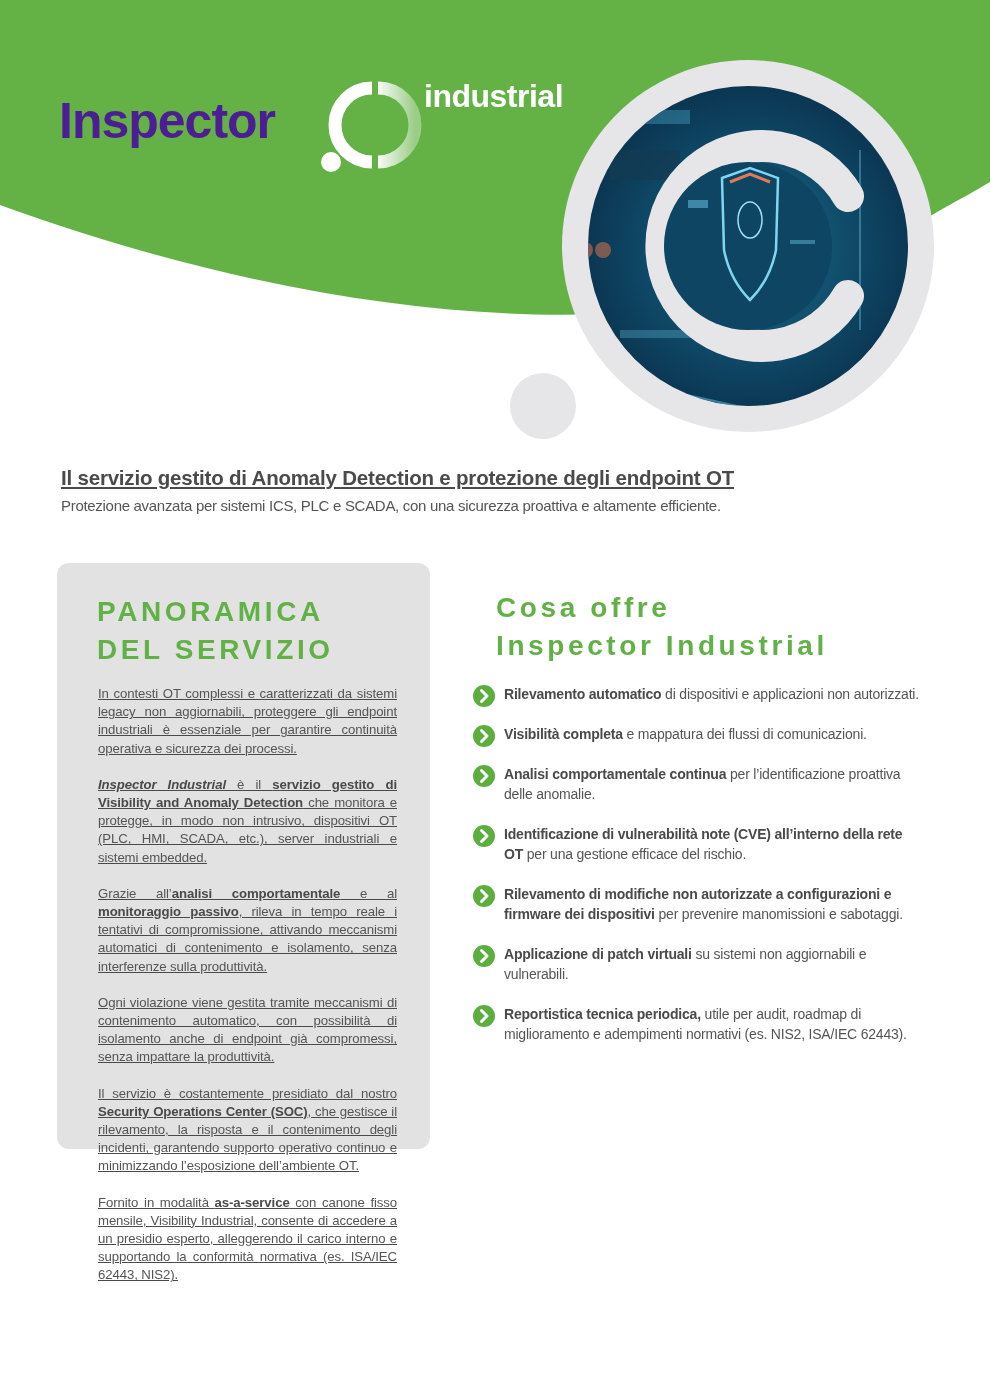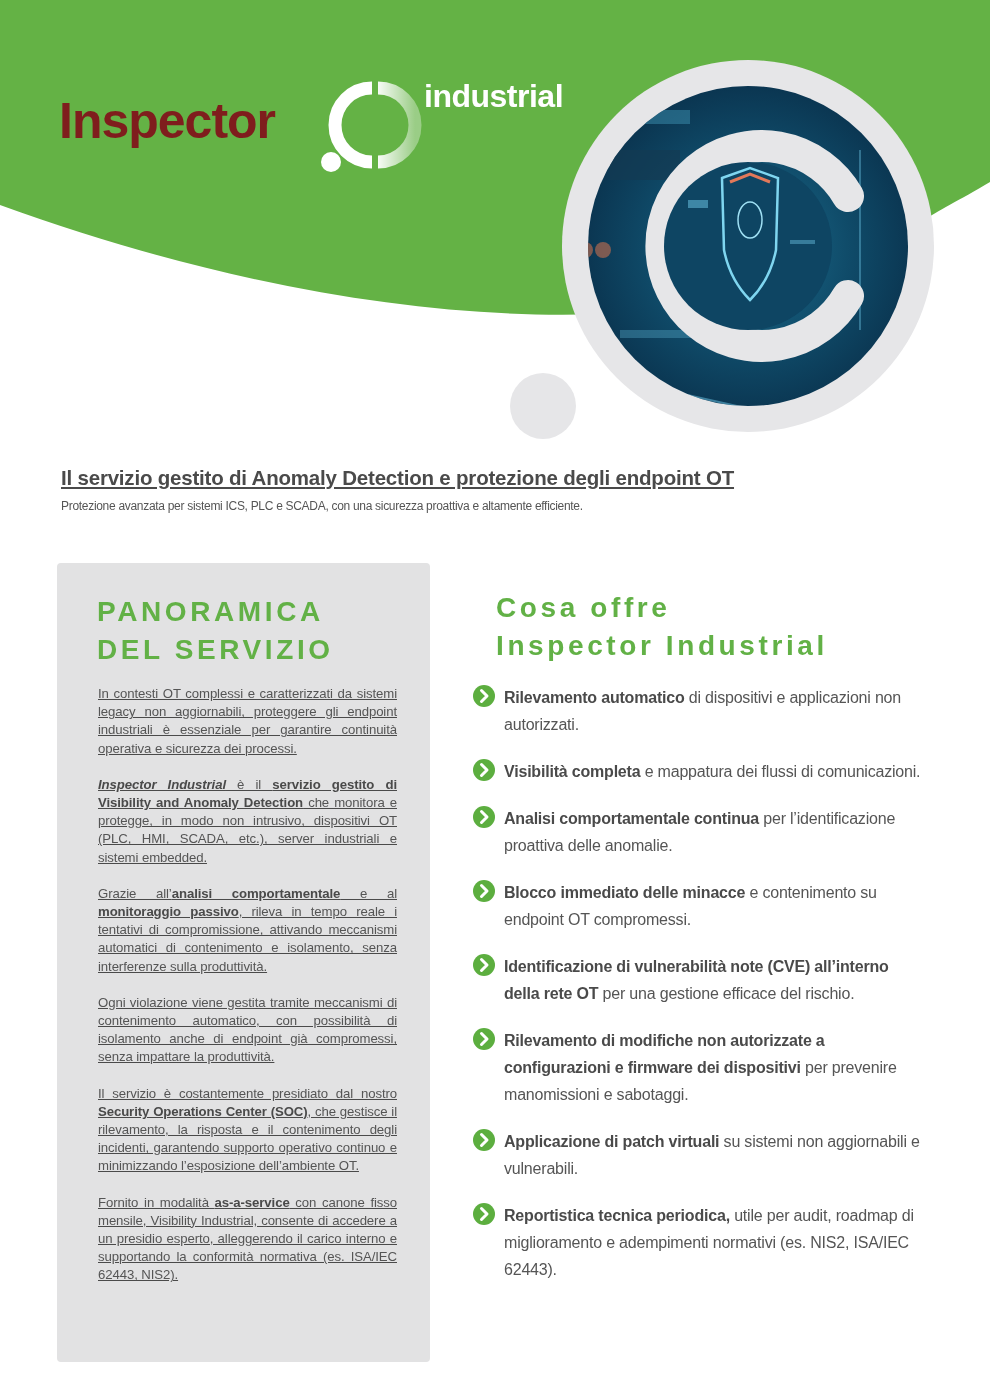--- a/index.html
+++ b/index.html
@@ -4,36 +4,36 @@
 <style>
   * { box-sizing: border-box; margin: 0; padding: 0; }
   html, body { width: 990px; height: 1400px; background: #ffffff; overflow: hidden; }
   body { position: relative; font-family: "Liberation Sans", sans-serif; color: #4a4a4a; }
 
   .hero { position: absolute; left: 0; top: 0; width: 990px; height: 460px; }
   .hero svg { position: absolute; left: 0; top: 0; }
 
   .logo-word {
     position: absolute; left: 59px; top: 92px;
-    color: #7f1d1d; font-weight: bold; font-size: 50px; letter-spacing: -1px;
+    color: #4c1d95; font-weight: bold; font-size: 50px; letter-spacing: -1px;
     font-family: "Liberation Sans", sans-serif;
   }
   .logo-sub {
     position: absolute; left: 424px; top: 78px;
     color: #ffffff; font-weight: bold; font-size: 32px; letter-spacing: -0.5px;
     font-family: Liberation Sans, sans-serif;
   }
 
   .intro { position: absolute; left: 61px; top: 464px; width: 800px; }
   .intro-title { font-size: 20.5px; font-weight: bold; color: #4a4a4a; line-height: 28px; letter-spacing: -0.2px; text-decoration: underline; }
-  .intro-sub { font-size: 12px; color: #555555; line-height: 28px; letter-spacing: -0.3px; }
+  .intro-sub { font-size: 15px; color: #555555; line-height: 28px; letter-spacing: -0.3px; }
 
   .panel {
-    position: absolute; left: 57px; top: 563px; width: 373px; height: 799px;
-    background: #e2e2e3; border-radius: 4px;
+    position: absolute; left: 57px; top: 563px; width: 373px; height: 586px;
+    background: #e2e2e3; border-radius: 12px;
   }
   .panel-title {
     position: absolute; left: 40px; top: 30px;
     color: #62b146; font-weight: bold; font-size: 28px; letter-spacing: 3.6px; line-height: 38px;
   }
   .panel-body { position: absolute; left: 41px; top: 122px; width: 299px; text-decoration: underline; }
   .panel-body p {
     font-size: 13.2px; line-height: 18.2px; color: #555555; text-align: justify;
     margin-bottom: 18px; letter-spacing: -0.1px;
   }
@@ -44,21 +44,21 @@
     position: absolute; left: 473px; top: 589px;
     color: #62b146; font-weight: bold; font-size: 28px; letter-spacing: 3.6px; line-height: 38px; margin-left: 23px;
   }
   .offer-list { position: absolute; left: 473px; top: 684px; width: 450px; list-style: none; }
   .offer-item { position: relative; padding-left: 31px; margin-bottom: 20px; }
   .offer-item .chev {
     position: absolute; left: 0; top: 1px; width: 22px; height: 22px; border-radius: 50%;
     background: #5cae3f;
   }
   .offer-item .chev svg { position: absolute; left: 0; top: 0; }
-  .offer-text { font-size: 16px; line-height: 27px; color: #555555; letter-spacing: -0.2px; }
+  .offer-text { font-size: 14px; line-height: 20px; color: #555555; letter-spacing: -0.2px; }
   .offer-text b { color: #4a4a4a; }
 </style>
 </head>
 <body>
 
 <div class="hero">
   <svg width="990" height="460" viewBox="0 0 990 460">
     <defs>
       <linearGradient id="ringGrad" x1="0" y1="0" x2="1" y2="0">
         <stop offset="0" stop-color="#ffffff" stop-opacity="0.95"></stop>
@@ -164,28 +164,20 @@
         </svg>
       </span>
       <div class="offer-text"><b>Analisi comportamentale continua</b><span> per l’identificazione proattiva delle anomalie.</span></div>
     </li>
     <li class="offer-item">
       <span class="chev">
         <svg width="22" height="22" viewBox="0 0 22 22">
           <path d="M8.5,5.5 L14,11 L8.5,16.5" fill="none" stroke="#ffffff" stroke-width="3" stroke-linecap="round" stroke-linejoin="round"></path>
         </svg>
       </span>
-      <div class="offer-text"><b>Blocco immediato delle minacce</b><span> e contenimento su endpoint OT compromessi.</span></div>
-    </li>
-    <li class="offer-item">
-      <span class="chev">
-        <svg width="22" height="22" viewBox="0 0 22 22">
-          <path d="M8.5,5.5 L14,11 L8.5,16.5" fill="none" stroke="#ffffff" stroke-width="3" stroke-linecap="round" stroke-linejoin="round"></path>
-        </svg>
-      </span>
       <div class="offer-text"><b>Identificazione di vulnerabilità note (CVE) all’interno della rete OT</b><span> per una gestione efficace del rischio.</span></div>
     </li>
     <li class="offer-item">
       <span class="chev">
         <svg width="22" height="22" viewBox="0 0 22 22">
           <path d="M8.5,5.5 L14,11 L8.5,16.5" fill="none" stroke="#ffffff" stroke-width="3" stroke-linecap="round" stroke-linejoin="round"></path>
         </svg>
       </span>
       <div class="offer-text"><b>Rilevamento di modifiche non autorizzate a configurazioni e firmware dei dispositivi</b><span> per prevenire manomissioni e sabotaggi.</span></div>
     </li>

